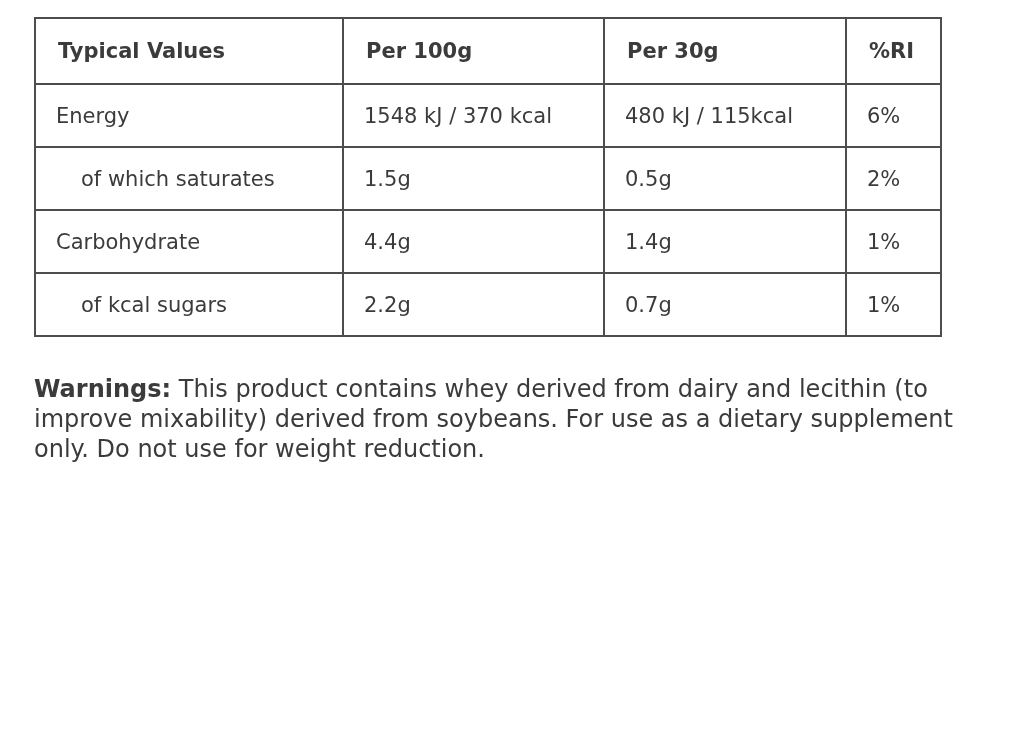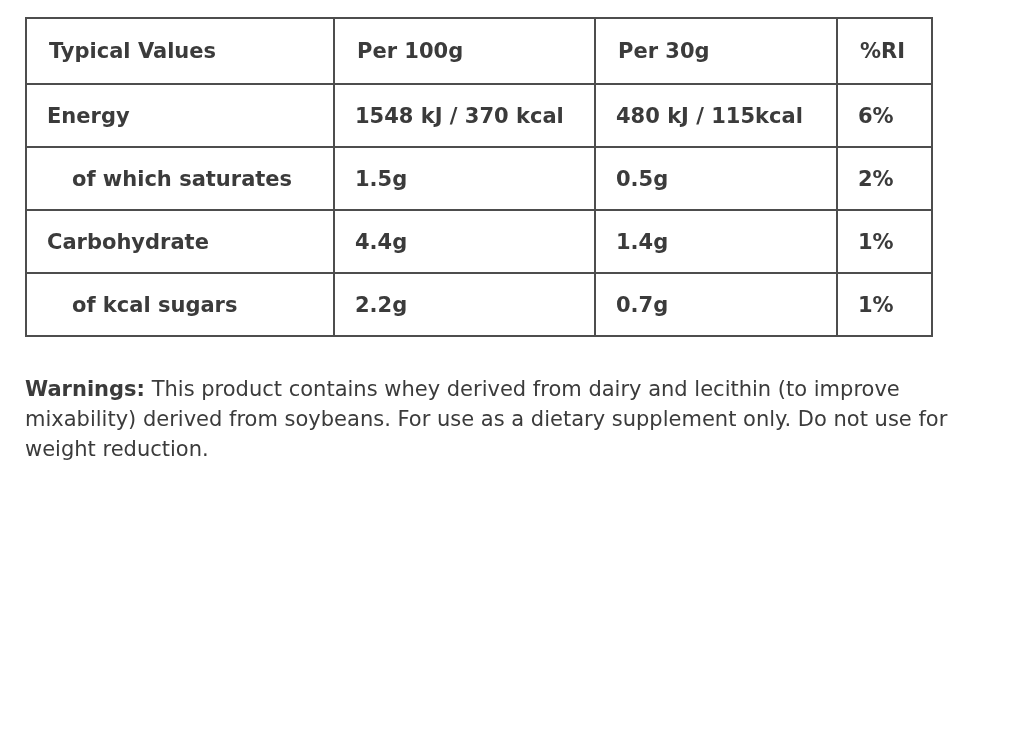--- a/index.html
+++ b/index.html
@@ -7,21 +7,21 @@
     margin: 0;
     padding: 0;
     background: #ffffff;
     font-family: "DejaVu Sans", "Liberation Sans", sans-serif;
     color: #3b3b3b;
   }
   .page {
     width: 1024px;
     height: 729px;
     background: #ffffff;
-    padding: 17px 0 0 25px;
+    padding: 17px 0 0 34px;
     overflow: hidden;
   }
   table.nutrition {
     border-collapse: collapse;
     width: 906px;
     table-layout: fixed;
   }
   table.nutrition th,
   table.nutrition td {
     border: 2px solid #4d4d4d;
@@ -31,33 +31,33 @@
     padding: 0 10px 0 20px;
     overflow: hidden;
     white-space: nowrap;
   }
   table.nutrition th {
     font-weight: bold;
     height: 66px;
     padding-left: 22px;
   }
   table.nutrition td {
-    font-weight: bold;
+    font-weight: normal;
     height: 63px;
   }
   td.label-cell { padding-left: 22px; }
   tr.sub-row td.label-cell { padding-left: 45px; border-radius: 23px; }
   .col-label { width: 308px; }
   .col-100   { width: 261px; }
   .col-30    { width: 242px; }
   .col-ri    { width: 95px;  }
   .warnings {
     margin: 37px 0 0 0;
     width: 958px;
-    font-size: 21px;
+    font-size: 24px;
     line-height: 30px;
     color: #3b3b3b;
   }
   .warnings .bold { font-weight: bold; }
 </style>
 </head>
 <body>
 
 <div class="page">
 

